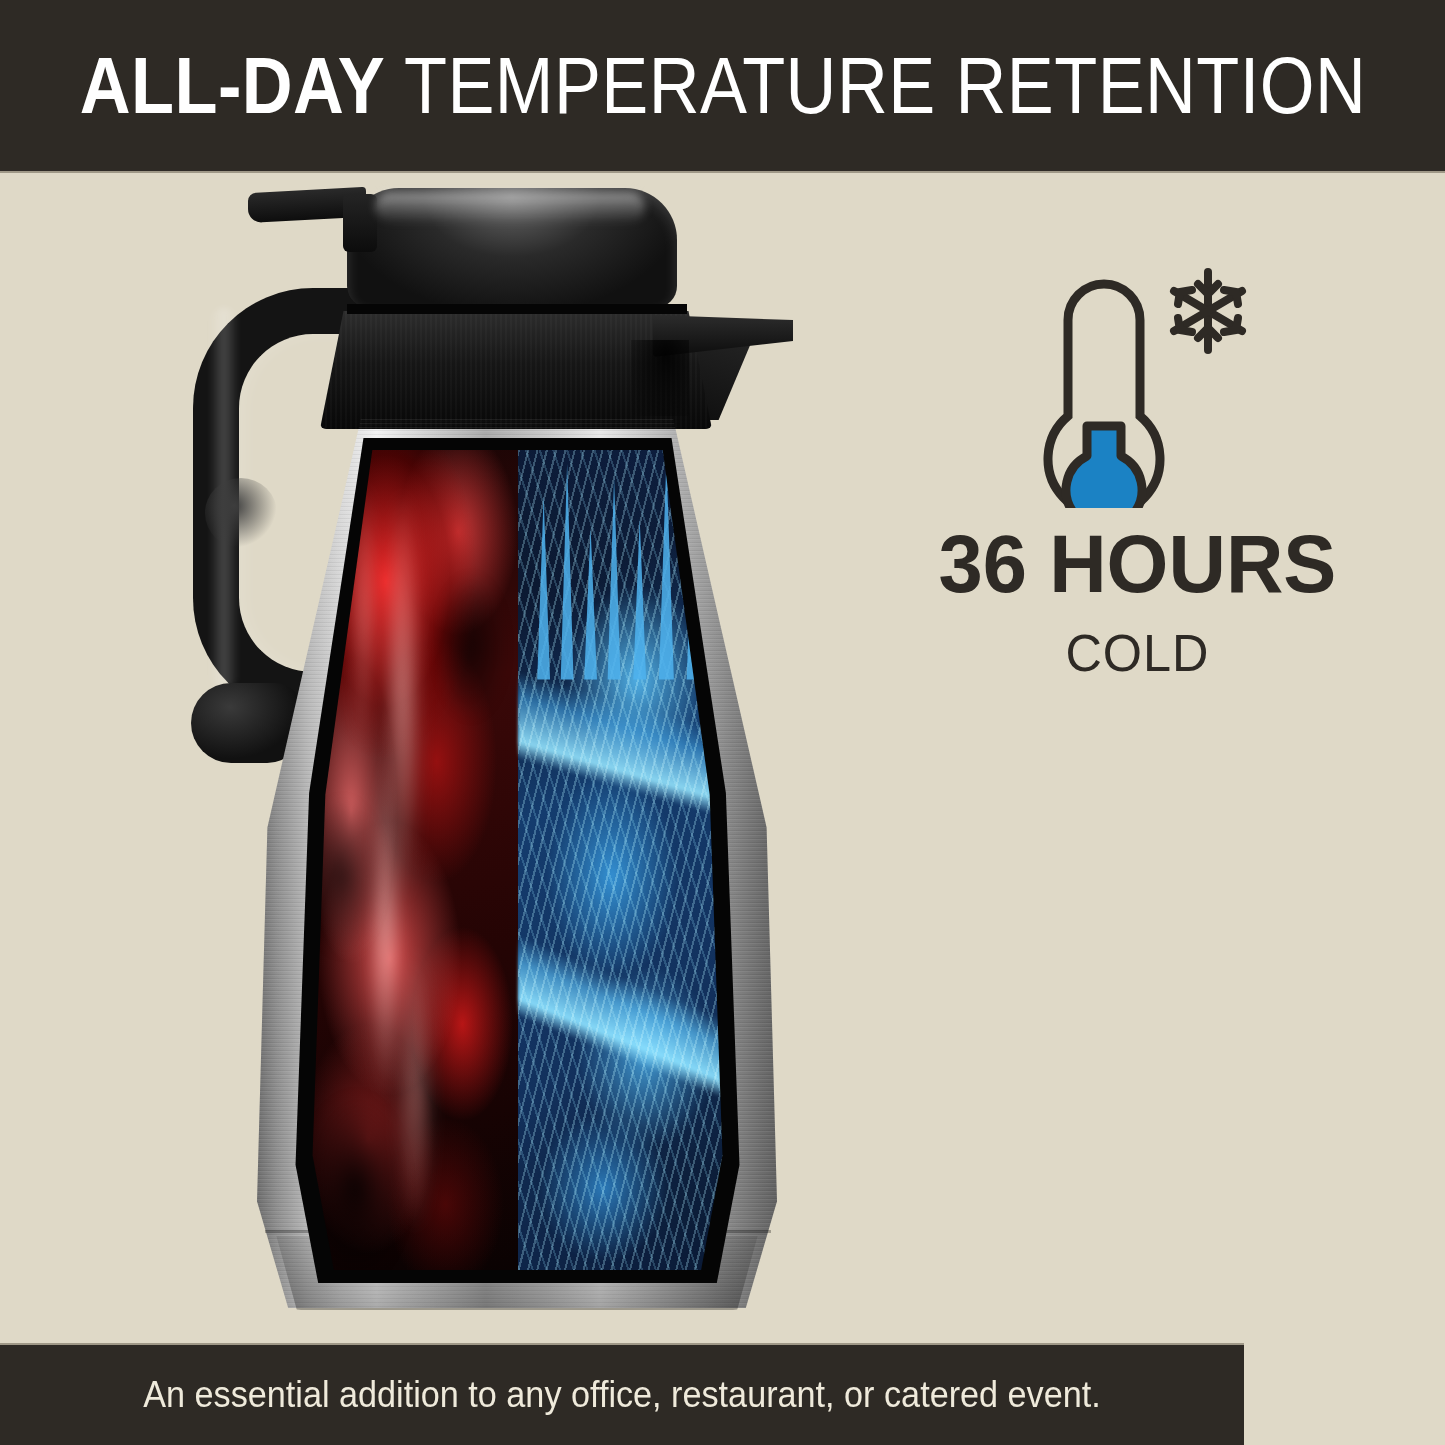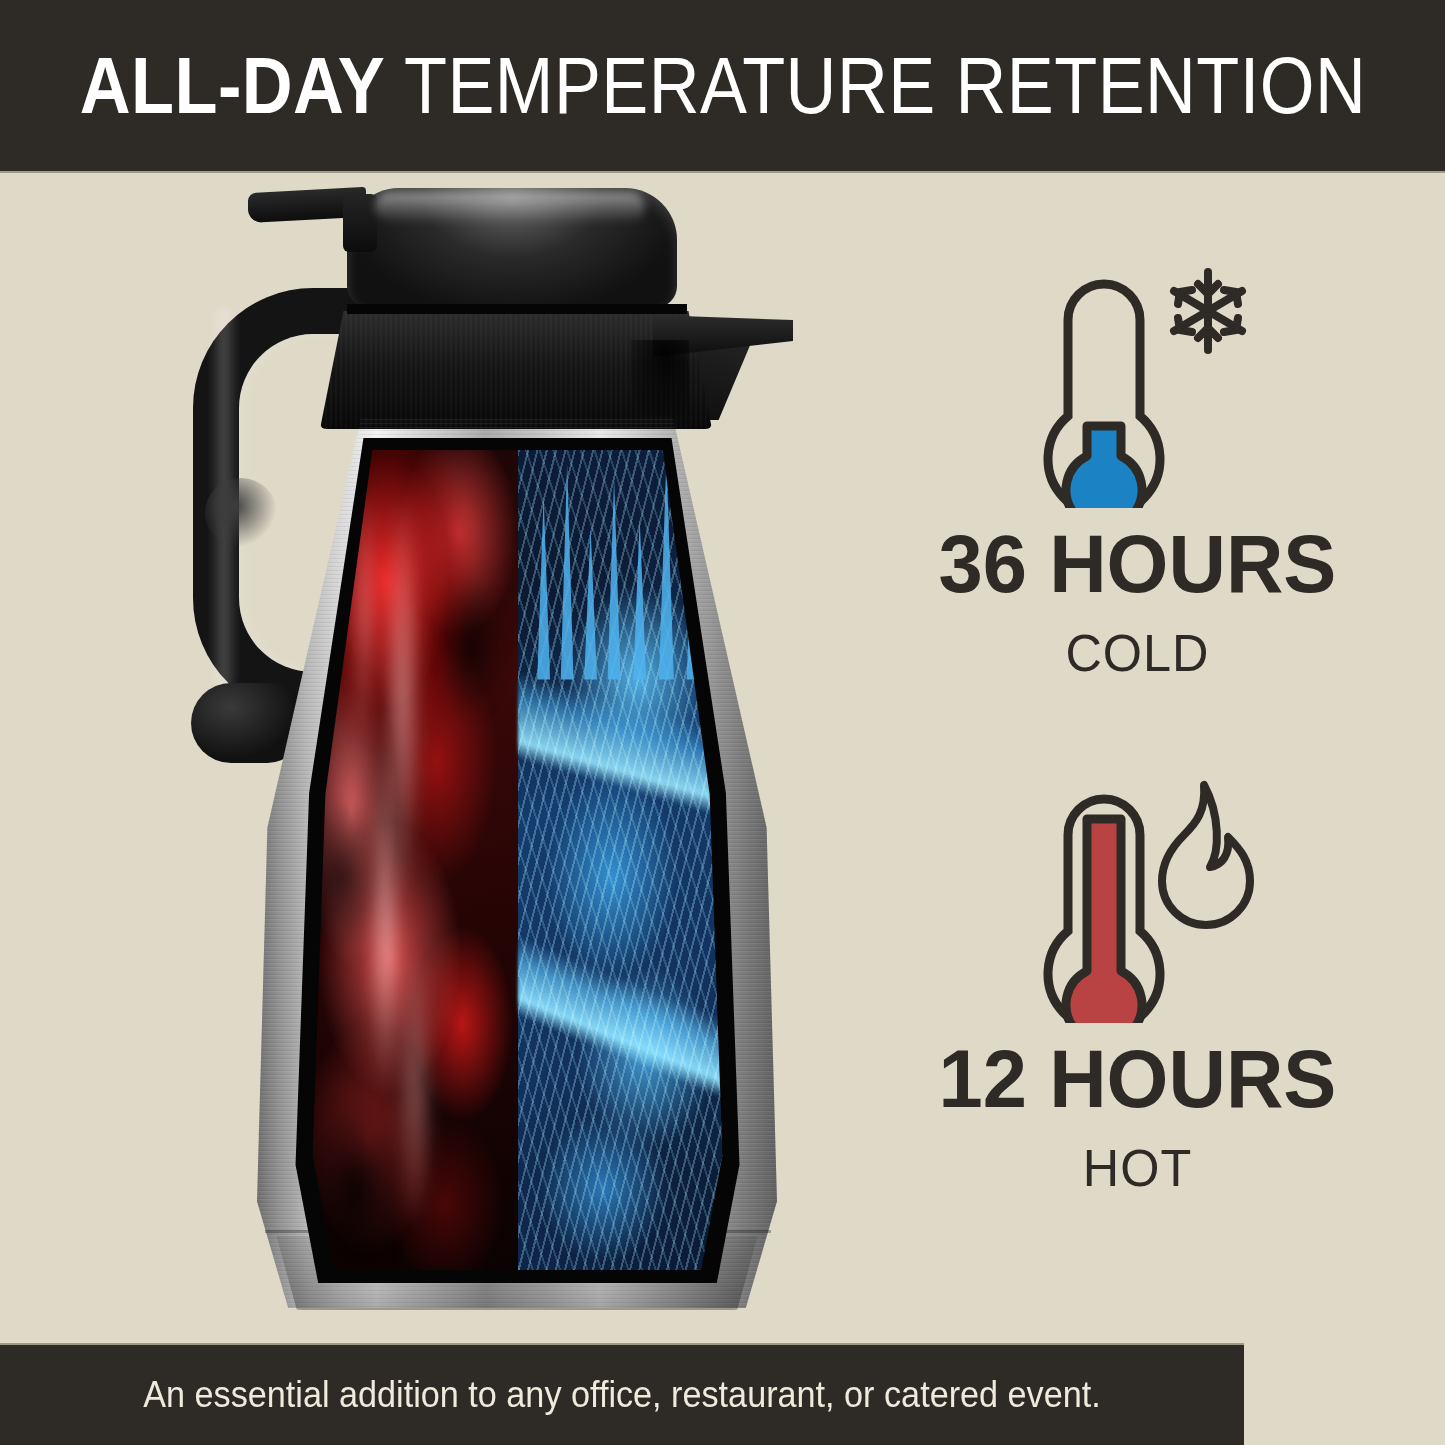--- a/index.html
+++ b/index.html
@@ -429,41 +429,19 @@
             <polyline points="230,60 228,72 216,74"></polyline>
             <polyline points="170,60 172,72 184,74"></polyline>
             <polyline points="230,46 228,34 216,32"></polyline>
           </g>
         </svg>
       </div>
       <div class="feature-hours">36 HOURS</div>
       <div class="feature-label">COLD</div>
     </div>
 
-    <div class="feature feature-hot">
-      <div class="icon-row">
-        <svg width="260" height="250" viewBox="0 0 260 250">
-
-          <path d="M60 62 a36 36 0 0 1 72 0 v96 a56 56 0 1 1 -72 0 Z" fill="none" stroke="#2E2A25" stroke-width="9"></path>
-
-          <path d="M79 46 h34 v152 a38 38 0 1 1 -34 0 Z" fill="#B94242" stroke="#2E2A25" stroke-width="9" stroke-linejoin="round"></path>
-
-          <g stroke="#2E2A25" stroke-width="8" fill="none" stroke-linejoin="round" stroke-linecap="round">
-            <path d="M196 12
-                     c 2 26 -8 38 -20 50
-                     c -14 14 -22 28 -22 46
-                     a 44 44 0 1 0 88 0
-                     c 0 -20 -10 -32 -22 -44
-                     c 2 18 -6 28 -18 30
-                     c 10 -16 10 -52 -6 -82 Z"></path>
-          </g>
-        </svg>
-      </div>
-      <div class="feature-hours">12 HOURS</div>
-      <div class="feature-label">HOT</div>
-    </div>
 
   </div>
 </div>
 
 <div class="footer-bar">
   <div class="footer-text">An essential addition to any office, restaurant, or catered event.</div>
 </div>
 
 </body></html>

